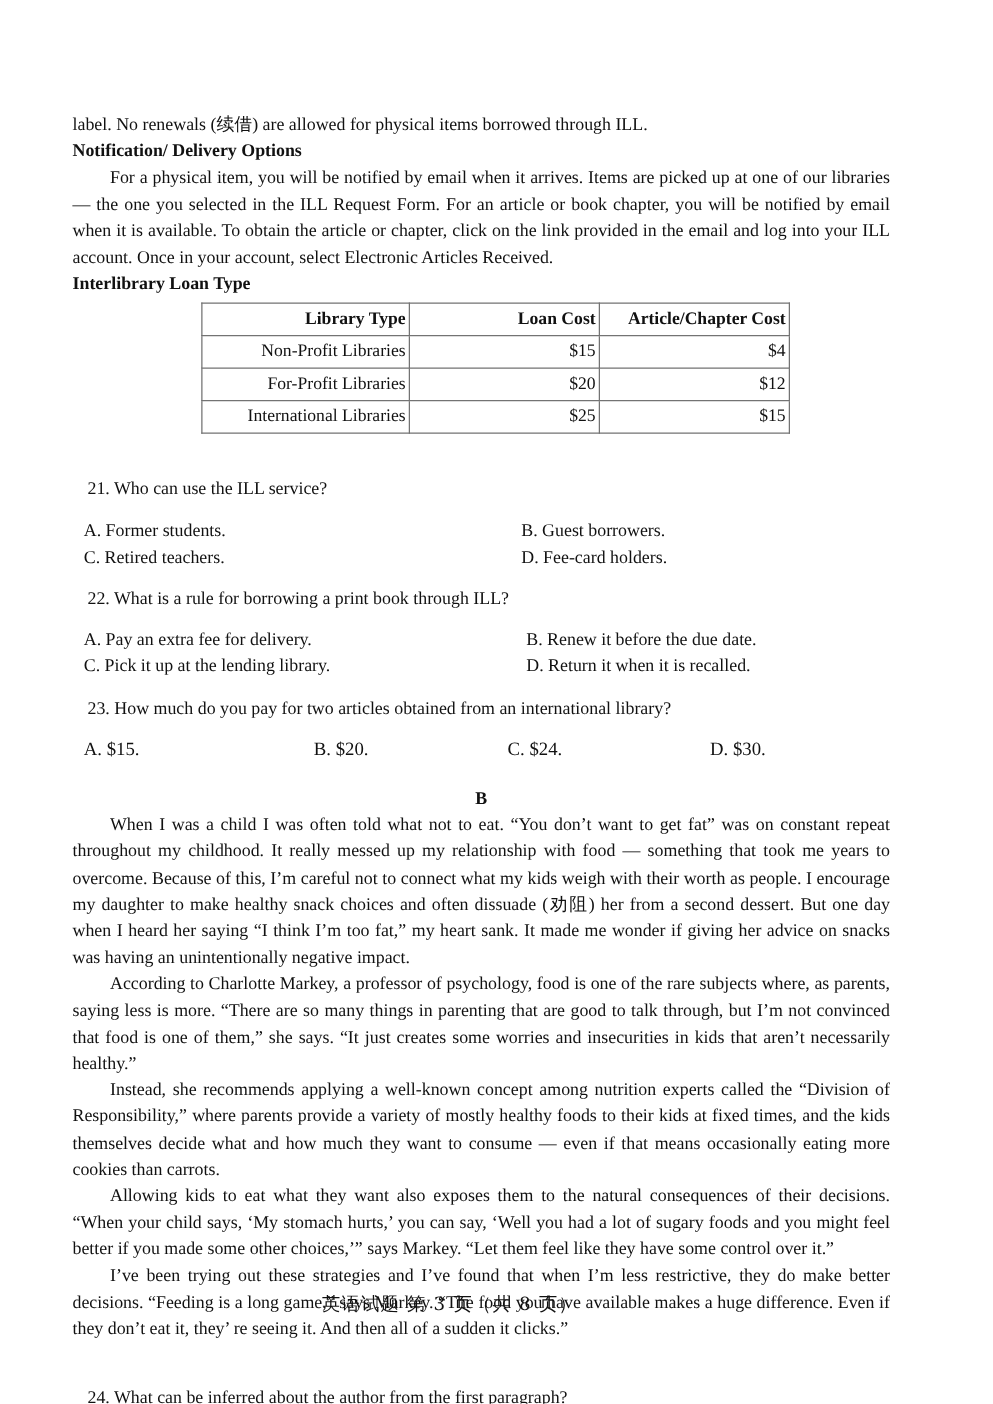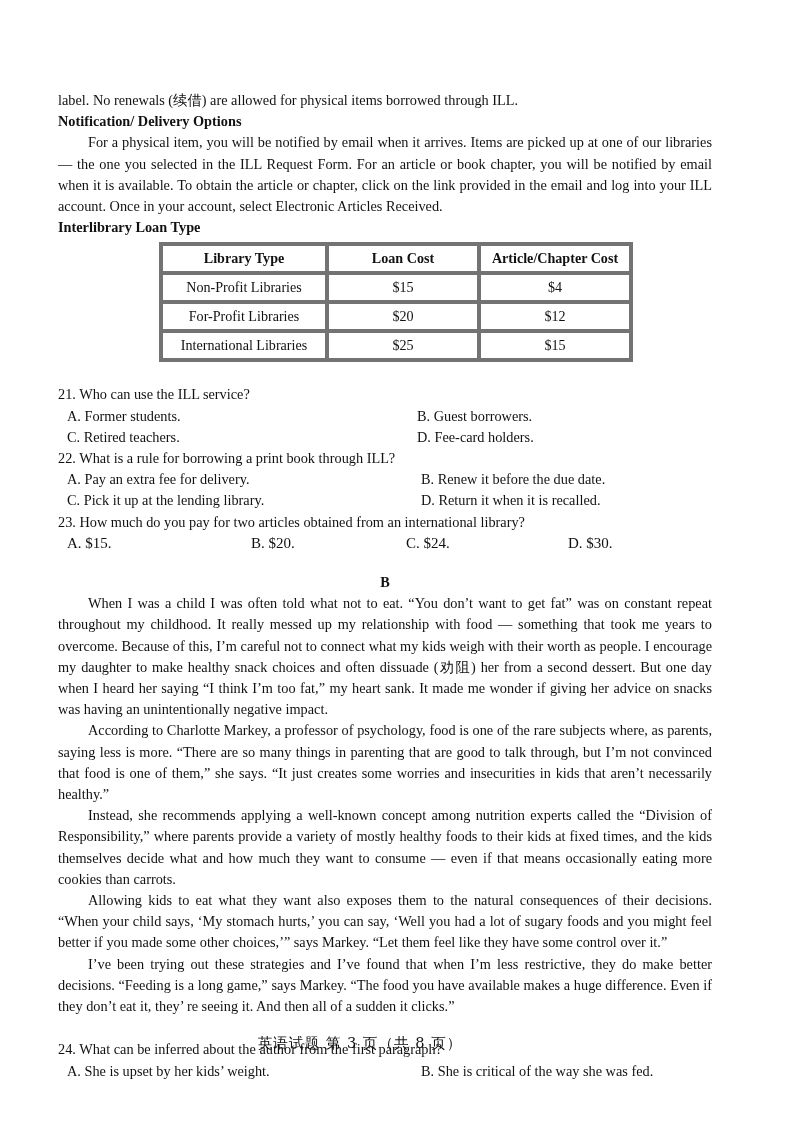--- a/index.html
+++ b/index.html
@@ -57,42 +57,42 @@
     justify-content: center;
   }
   table.fees {
     border-collapse: collapse;
     width: 470px;
     margin-left: 22px;
     table-layout: fixed;
   }
   table.fees th,
   table.fees td {
-    border: 4px solid #737373;
-    text-align: center;
+    border: 1px solid #737373;
+    text-align: right;
     font-size: 14.1px;
     line-height: 17px;
     padding: 3px 2px 4px 2px;
     height: 18px;
   }
   table.fees th {
     font-weight: bold;
   }
   table.fees col.c1 { width: 166px; }
   table.fees col.c2 { width: 152px; }
   table.fees col.c3 { width: 152px; }
 
   
   .qblock {
     margin: 0;
   }
   .qstem {
     font-size: 14.3px;
     line-height: 21.2px;
-    margin: 0;
+    margin: 12px;
   }
   .opts2 {
     display: block;
     font-size: 14.3px;
     line-height: 21.2px;
     position: relative;
     padding-left: 9px;
   }
   .opts2 .o-left {
     display: inline-block;

